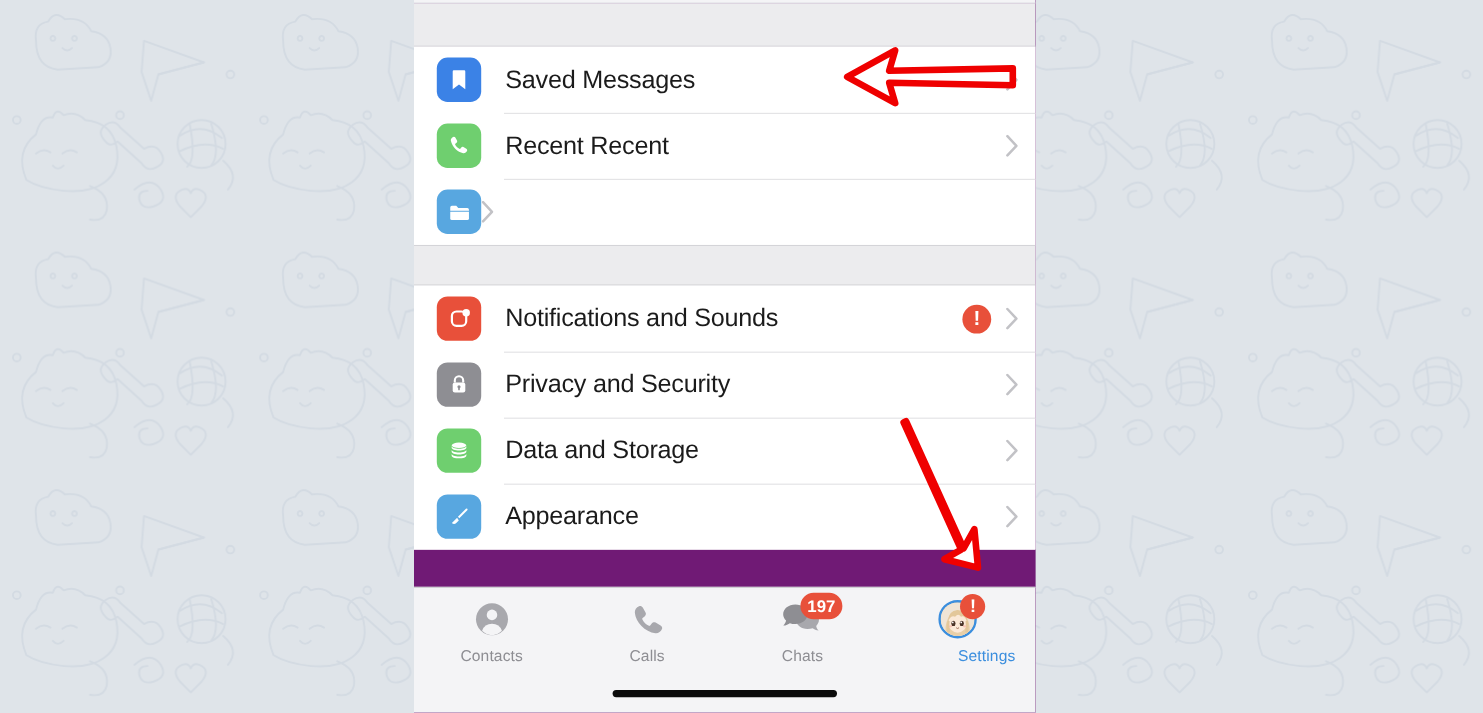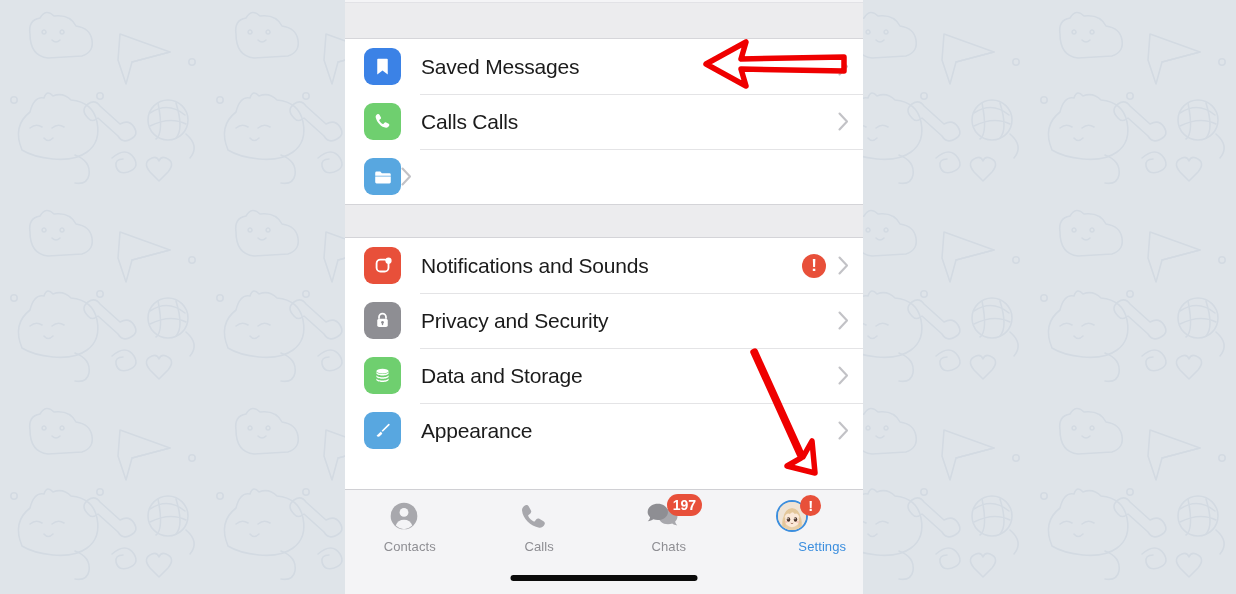--- a/index.html
+++ b/index.html
@@ -25,21 +25,21 @@
   }
   #wallpaper svg { display: block; width: 100%; height: 100%; }
 
   
   #phone {
     position: absolute;
     left: 345px;
     top: 0;
     width: 518px;
     height: 594px;
-    background: #ffffff;
+    background: #701a75;
     overflow: hidden;
     z-index: 2;
   }
 
   
   .top-gap {
     height: 36px;
     background: #ececee;
     border-bottom: 1px solid #d6d6da;
   }
@@ -148,20 +148,21 @@
     flex-direction: column;
     align-items: center;
     justify-content: flex-start;
   }
   .tab-icon-wrap {
     position: relative;
     width: 44px;
     height: 38px;
     display: flex;
     align-items: center;
+    justify-content: center;
   }
   .tab-icon-wrap svg { display: block; }
   .tab-label {
     margin-top: 4px;
     font-size: 13px;
     color: #8e8e93;
     letter-spacing: 0.1px;
   }
   .tab.active .tab-label { color: #3b8ede; margin-left: 48px; }
 
@@ -292,21 +293,21 @@
             </svg>
         </span>
       </div>
 
       <div class="row">
         <span class="row-icon" style="background:#6fcf6f">
           <svg width="21" height="21" viewBox="0 0 24 24">
               <path d="M6.6 3.5c.7-.3 1.5 0 1.9.7l1.6 2.8c.4.7.2 1.5-.4 2l-1.2 1c-.2.2-.3.5-.2.8.6 1.6 2.5 3.5 4.1 4.1.3.1.6 0 .8-.2l1-1.2c.5-.6 1.3-.8 2-.4l2.8 1.6c.7.4 1 1.2.7 1.9-.6 1.5-2.1 2.6-3.7 2.4C10.6 18.3 5.7 13.4 4.2 7 4 5.4 5.1 4.1 6.6 3.5z" fill="#fff"></path>
             </svg>
         </span>
-        <span class="row-label">Calls Calls</span>
+        <span class="row-label">Recent Recent</span>
 
         <span class="chevron">
           <svg width="11" height="19" viewBox="0 0 11 19">
               <path d="M1.5 1.5 L9 9.5 L1.5 17.5" fill="none" stroke="#c2c2c6" stroke-width="2.1" stroke-linecap="round" stroke-linejoin="round"></path>
             </svg>
         </span>
       </div>
 
 
       <div class="row">

